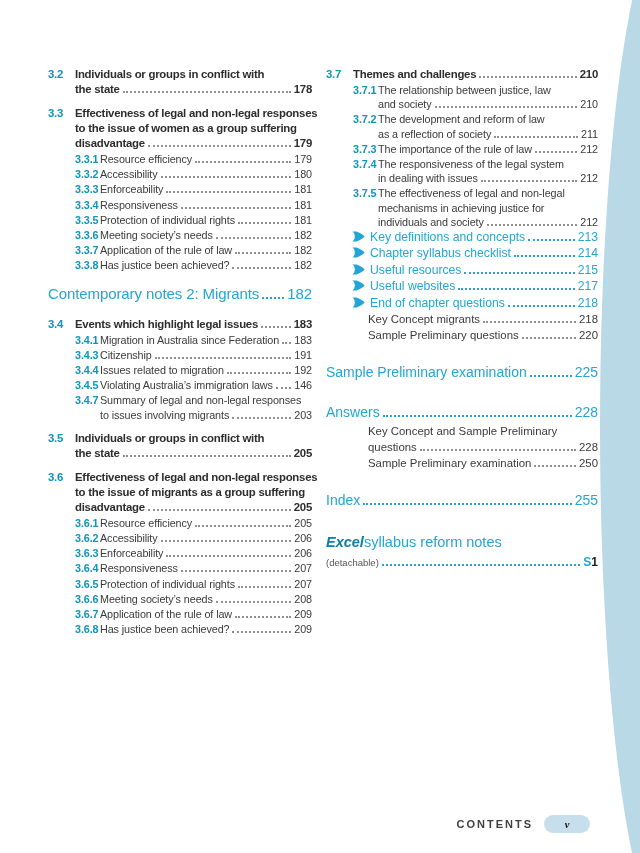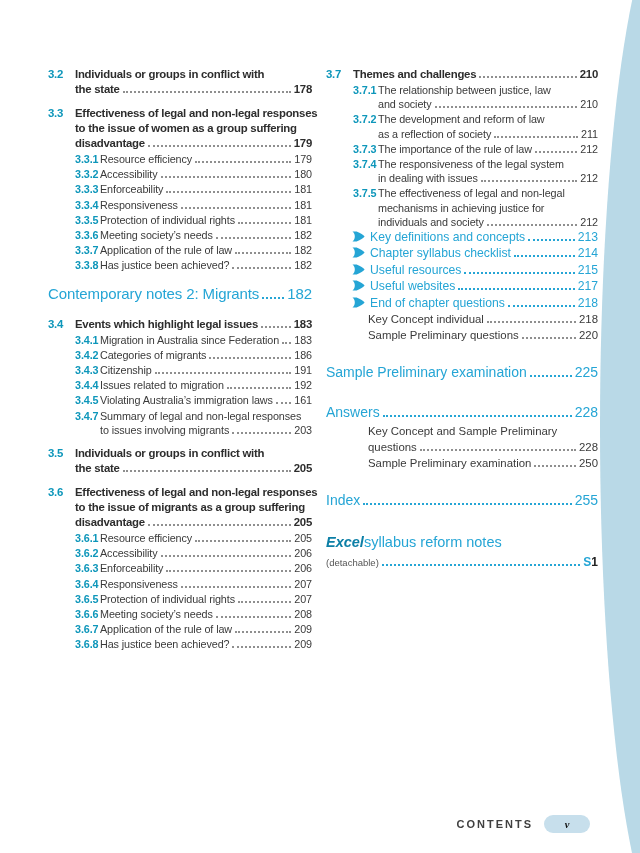--- a/index.html
+++ b/index.html
@@ -201,30 +201,20 @@
         <span class="num">3.4.1</span>
         <div class="body">
           <div class="lastline">
             <span class="t">Migration in Australia since Federation</span>
             <span class="leader"></span>
             <span class="pg">183</span>
           </div>
         </div>
       </div>
       <div class="entry sub">
-        <span class="num">3.4.2</span>
-        <div class="body">
-          <div class="lastline">
-            <span class="t">Categories of migrants</span>
-            <span class="leader"></span>
-            <span class="pg">186</span>
-          </div>
-        </div>
-      </div>
-      <div class="entry sub">
         <span class="num">3.4.3</span>
         <div class="body">
           <div class="lastline">
             <span class="t">Citizenship</span>
             <span class="leader"></span>
             <span class="pg">191</span>
           </div>
         </div>
       </div>
       <div class="entry sub">
@@ -236,21 +226,21 @@
             <span class="pg">192</span>
           </div>
         </div>
       </div>
       <div class="entry sub">
         <span class="num">3.4.5</span>
         <div class="body">
           <div class="lastline">
             <span class="t">Violating Australia’s immigration laws</span>
             <span class="leader"></span>
-            <span class="pg">161</span>
+            <span class="pg">146</span>
           </div>
         </div>
       </div>
       <div class="entry sub">
         <span class="num">3.4.7</span>
         <div class="body">
           <div class="line">Summary of legal and non-legal responses</div>
           <div class="lastline">
             <span class="t">to issues involving migrants</span>
             <span class="leader"></span>
@@ -484,21 +474,21 @@
               </svg></span>
             <span class="t">End of chapter questions</span>
             <span class="leader"></span>
             <span class="pg">218</span>
           </div>
         </div>
       </div>
       <div class="entry plain">
         <div class="body">
           <div class="lastline">
-            <span class="t">Key Concept individual</span>
+            <span class="t">Key Concept migrants</span>
             <span class="leader"></span>
             <span class="pg">218</span>
           </div>
         </div>
       </div>
       <div class="entry plain">
         <div class="body">
           <div class="lastline">
             <span class="t">Sample Preliminary questions</span>
             <span class="leader"></span>

